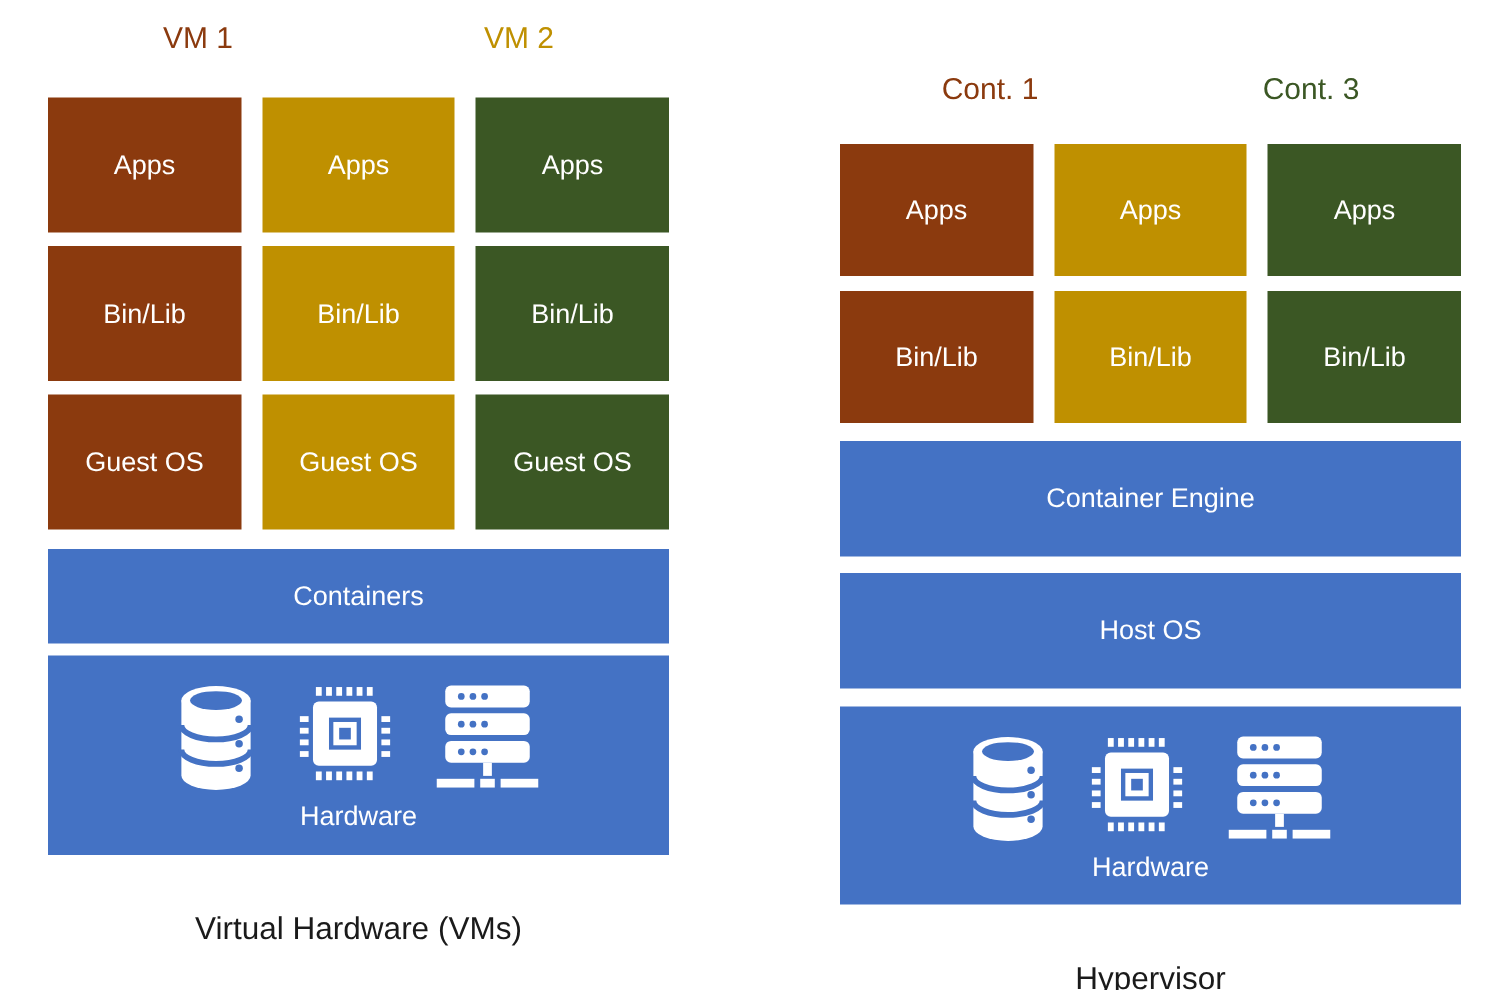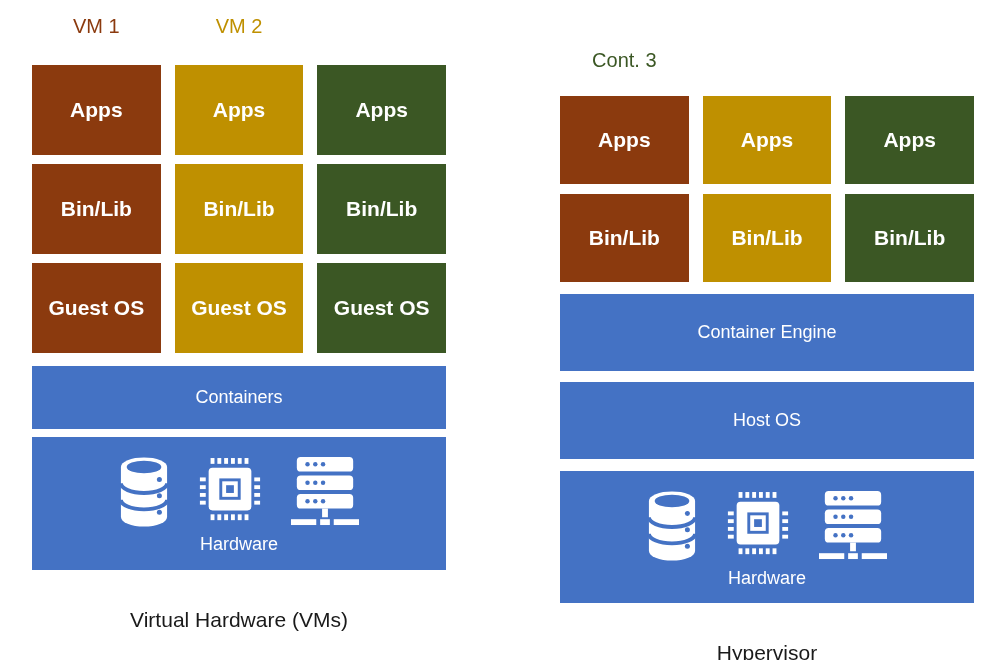--- a/index.html
+++ b/index.html
@@ -16,42 +16,42 @@
     font-family:"Liberation Sans", sans-serif;
     position:relative;
     overflow:hidden;
   }
   .panel{position:absolute;top:0;width:414px;}
   #vm-panel{left:32px;}
   #ct-panel{left:560px;}
 
   .col-labels{
     display:grid;
-    grid-template-columns:repeat(3,1fr);
+    grid-template-columns:repeat(2,1fr);
     column-gap:14px;
     text-align:center;
     font-size:20px;
     line-height:28px;
     height:28px;
   }
   #vm-panel .col-labels{margin-top:12px;}
   #ct-panel .col-labels{margin-top:46px;}
   .c-brown{color:var(--brown);}
   .c-gold{color:var(--gold);}
   .c-green{color:var(--green);}
 
   .stack-grid{
     display:grid;
     grid-template-columns:repeat(3,1fr);
   }
   #vm-panel .stack-grid{margin-top:25px;gap:9px 14px;}
   #ct-panel .stack-grid{margin-top:22px;gap:10px 14px;}
   .cell{
     display:flex;align-items:center;justify-content:center;
-    color:#fff;font-size:21px;font-weight:bold;
+    color:#fff;font-size:18px;
   }
   #vm-panel .cell{height:90px;}
   #ct-panel .cell{height:88px;}
   .bg-brown{background:var(--brown);}
   .bg-gold{background:var(--gold);}
   .bg-green{background:var(--green);}
 
   .layer-bar{
     background:var(--blue);
     color:#fff;
@@ -180,20 +180,21 @@
     </div>
     <div class="hw-label">Hardware</div>
   </div>
 
   <div class="caption">Virtual Hardware (VMs)</div>
 </section>
 
 <section class="panel" id="ct-panel">
 
   <div class="col-labels">
+    <div class="c-brown">Cont. 1</div>
     <div class="c-green">Cont. 3</div>
   </div>
 
   <div class="stack-grid">
     <div class="cell bg-brown">Apps</div>
     <div class="cell bg-gold">Apps</div>
     <div class="cell bg-green">Apps</div>
     <div class="cell bg-brown">Bin/Lib</div>
     <div class="cell bg-gold">Bin/Lib</div>
     <div class="cell bg-green">Bin/Lib</div>

